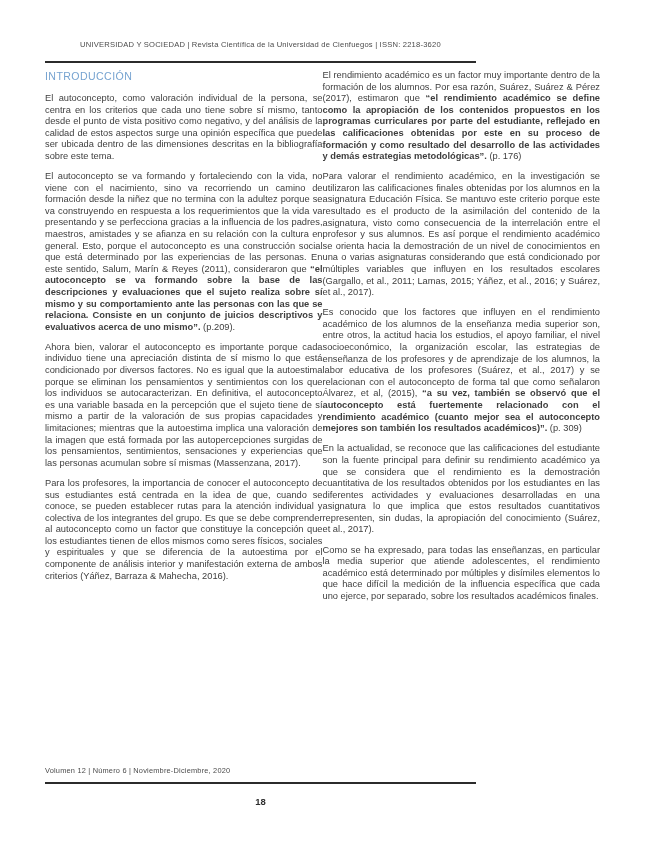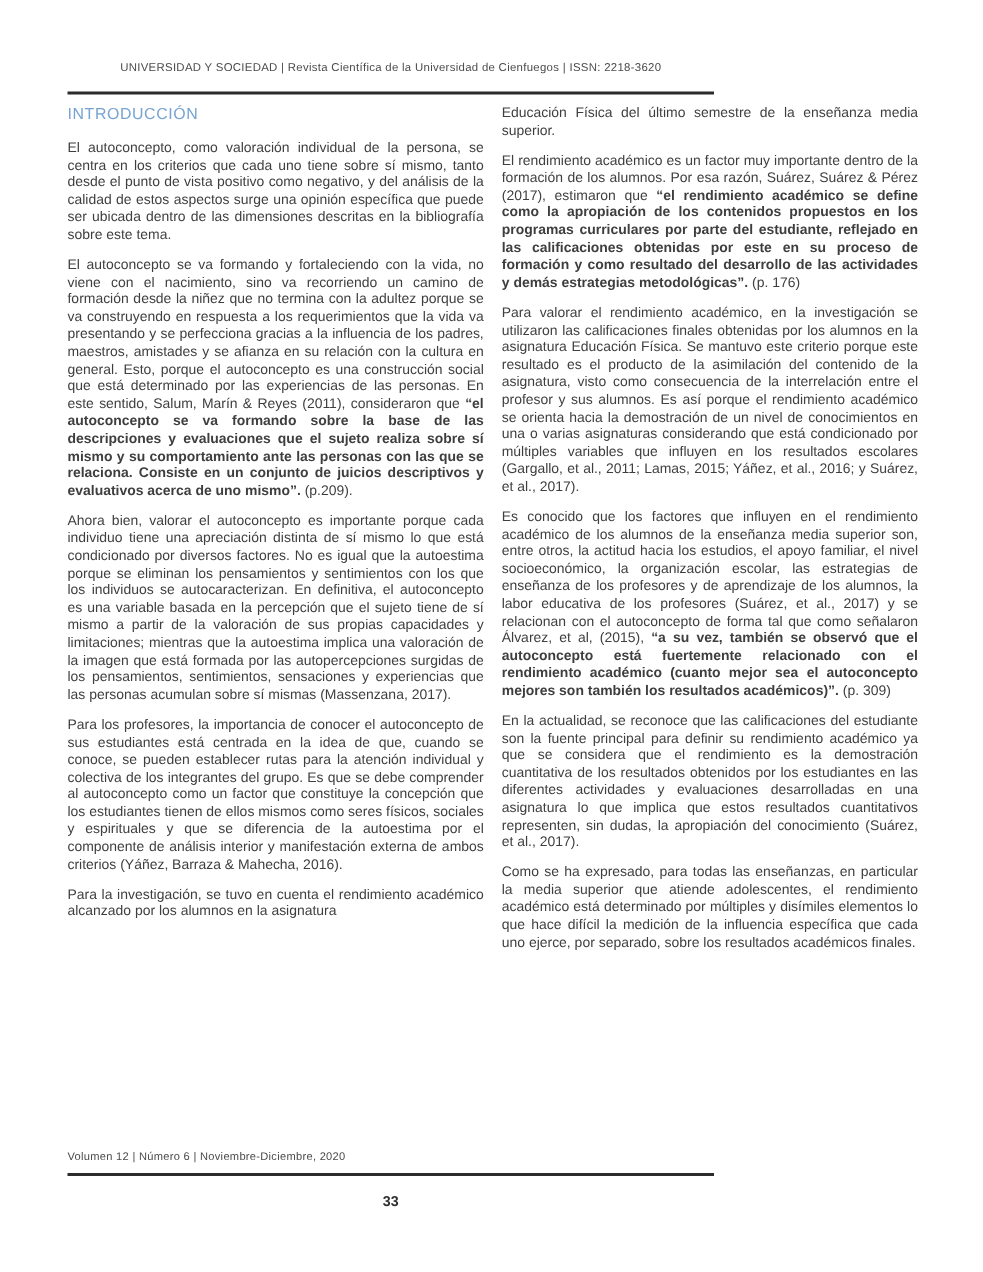--- a/index.html
+++ b/index.html
@@ -29,21 +29,20 @@
     position: absolute;
     top: 61px; left: 45px; right: 43px;
     height: 2px;
     background: #2b2b2b;
   }
   .content {
     position: absolute;
     top: 70px; left: 45px;
     width: 567px;
     display: flex;
-    gap: 12px;
   }
   .col {
     width: 277.5px;
     flex: 0 0 277.5px;
   }
   .section-heading {
     font-size: 10.6px;
     font-weight: 400;
     letter-spacing: 0.4px;
     color: #76a3d0;
@@ -97,34 +96,32 @@
   <div class="header-rule"></div>
 
   <div class="content">
     <div class="col">
       <h2 class="section-heading">INTRODUCCIÓN</h2>
       <div id="left-paragraphs">
           <p class="para"><span>El autoconcepto, como valoración individual de la persona, se centra en los criterios que cada uno tiene sobre sí mismo, tanto desde el punto de vista positivo como negativo, y del análisis de la calidad de estos aspectos surge una opinión específica que puede ser ubicada dentro de las dimensiones descritas en la bibliografía sobre este tema.</span></p>
           <p class="para"><span>El autoconcepto se va formando y fortaleciendo con la vida, no viene con el nacimiento, sino va recorriendo un camino de formación desde la niñez que no termina con la adultez porque se va construyendo en respuesta a los requerimientos que la vida va presentando y se perfecciona gracias a la influencia de los padres, maestros, amistades y se afianza en su relación con la cultura en general. Esto, porque el autoconcepto es una construcción social que está determinado por las experiencias de las personas. En este sentido, Salum, Marín &amp; Reyes (2011), consideraron que </span><span class="quote">“el autoconcepto se va formando sobre la base de las descripciones y evaluaciones que el sujeto realiza sobre sí mismo y su comportamiento ante las personas con las que se relaciona. Consiste en un conjunto de juicios descriptivos y evaluativos acerca de uno mismo”.</span><span> (p.209).</span></p>
           <p class="para"><span>Ahora bien, valorar el autoconcepto es importante porque cada individuo tiene una apreciación distinta de sí mismo lo que está condicionado por diversos factores. No es igual que la autoestima porque se eliminan los pensamientos y sentimientos con los que los individuos se autocaracterizan. En definitiva, el autoconcepto es una variable basada en la percepción que el sujeto tiene de sí mismo a partir de la valoración de sus propias capacidades y limitaciones; mientras que la autoestima implica una valoración de la imagen que está formada por las autopercepciones surgidas de los pensamientos, sentimientos, sensaciones y experiencias que las personas acumulan sobre sí mismas (Massenzana, 2017).</span></p>
           <p class="para"><span>Para los profesores, la importancia de conocer el autoconcepto de sus estudiantes está centrada en la idea de que, cuando se conoce, se pueden establecer rutas para la atención individual y colectiva de los integrantes del grupo. Es que se debe comprender al autoconcepto como un factor que constituye la concepción que los estudiantes tienen de ellos mismos como seres físicos, sociales y espirituales y que se diferencia de la autoestima por el componente de análisis interior y manifestación externa de ambos criterios (Yáñez, Barraza &amp; Mahecha, 2016).</span></p>
-          <p class="para"><span>Para la investigación, se tuvo en cuenta el rendimiento académico alcanzado por los alumnos en la asignatura</span></p>
         </div>
     </div>
     <div class="col">
       <div id="right-paragraphs">
-          <p class="para"><span>Educación Física del último semestre de la enseñanza media superior.</span></p>
           <p class="para"><span>El rendimiento académico es un factor muy importante dentro de la formación de los alumnos. Por esa razón, Suárez, Suárez &amp; Pérez (2017), estimaron que </span><span class="quote">“el rendimiento académico se define como la apropiación de los contenidos propuestos en los programas curriculares por parte del estudiante, reflejado en las calificaciones obtenidas por este en su proceso de formación y como resultado del desarrollo de las actividades y demás estrategias metodológicas”.</span><span> (p. 176)</span></p>
           <p class="para"><span>Para valorar el rendimiento académico, en la investigación se utilizaron las calificaciones finales obtenidas por los alumnos en la asignatura Educación Física. Se mantuvo este criterio porque este resultado es el producto de la asimilación del contenido de la asignatura, visto como consecuencia de la interrelación entre el profesor y sus alumnos. Es así porque el rendimiento académico se orienta hacia la demostración de un nivel de conocimientos en una o varias asignaturas considerando que está condicionado por múltiples variables que influyen en los resultados escolares (Gargallo, et al., 2011; Lamas, 2015; Yáñez, et al., 2016; y Suárez, et al., 2017).</span></p>
           <p class="para"><span>Es conocido que los factores que influyen en el rendimiento académico de los alumnos de la enseñanza media superior son, entre otros, la actitud hacia los estudios, el apoyo familiar, el nivel socioeconómico, la organización escolar, las estrategias de enseñanza de los profesores y de aprendizaje de los alumnos, la labor educativa de los profesores (Suárez, et al., 2017) y se relacionan con el autoconcepto de forma tal que como señalaron Álvarez, et al, (2015), </span><span class="quote">“a su vez, también se observó que el autoconcepto está fuertemente relacionado con el rendimiento académico (cuanto mejor sea el autoconcepto mejores son también los resultados académicos)”.</span><span> (p. 309)</span></p>
           <p class="para"><span>En la actualidad, se reconoce que las calificaciones del estudiante son la fuente principal para definir su rendimiento académico ya que se considera que el rendimiento es la demostración cuantitativa de los resultados obtenidos por los estudiantes en las diferentes actividades y evaluaciones desarrolladas en una asignatura lo que implica que estos resultados cuantitativos representen, sin dudas, la apropiación del conocimiento (Suárez, et al., 2017).</span></p>
           <p class="para"><span>Como se ha expresado, para todas las enseñanzas, en particular la media superior que atiende adolescentes, el rendimiento académico está determinado por múltiples y disímiles elementos lo que hace difícil la medición de la influencia específica que cada uno ejerce, por separado, sobre los resultados académicos finales.</span></p>
         </div>
     </div>
   </div>
 
   <div class="page-footer">
     <div class="footer-volume">Volumen 12 | Número 6 | Noviembre-Diciembre, 2020</div>
     <div class="footer-rule"></div>
-    <div class="page-number">33</div>
+    <div class="page-number">18</div>
   </div>
 
 </div>
 
 </body></html>

